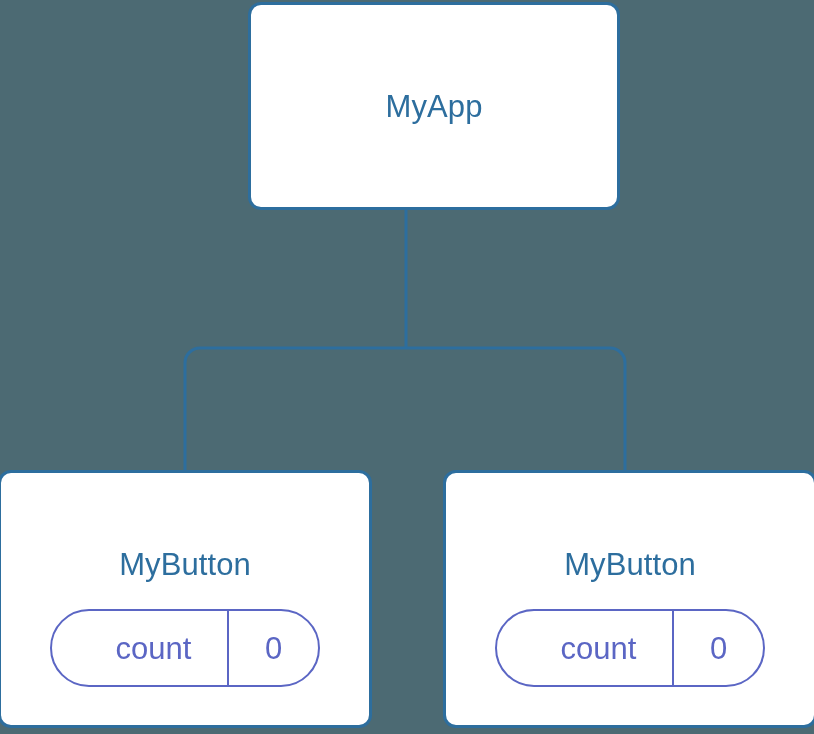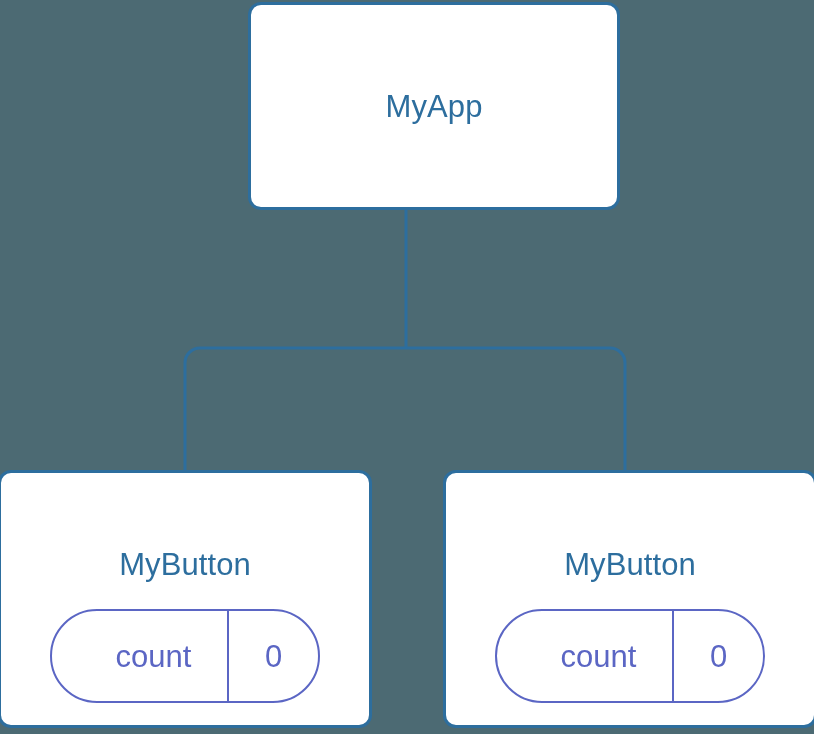--- a/index.html
+++ b/index.html
@@ -73,21 +73,21 @@
   .node-child-left .node-title,
   .node-child-right .node-title {
     margin-top: 76px;
   }
 
   
   .state-pill {
     margin-top: 29px;
     display: flex;
     align-items: stretch;
-    height: 94px;
+    height: 78px;
     border: 2px solid #5b66c4;
     border-radius: 47px;
     box-sizing: border-box;
     background: #ffffff;
     overflow: hidden;
   }
   .state-key,
   .state-val {
     display: flex;
     align-items: center;

